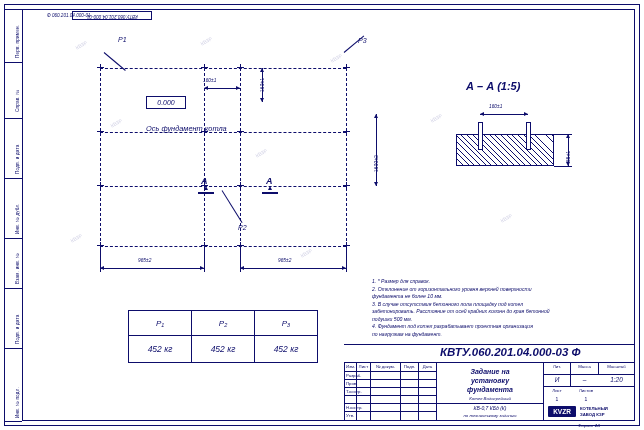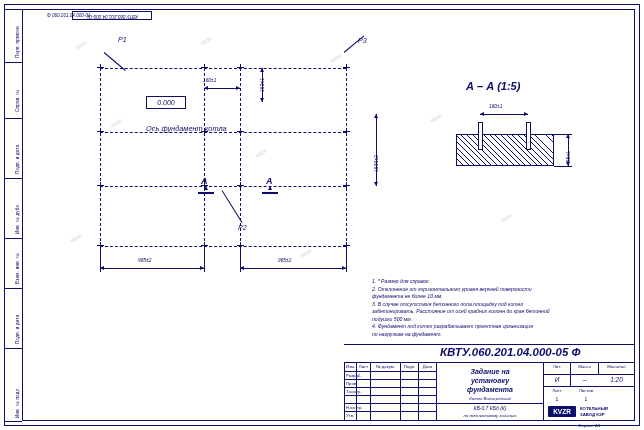--- a/index.html
+++ b/index.html
@@ -184,33 +184,43 @@
 
   <div class="thinv" style="left:568px;top:134px;height:32px;"></div>
   <div class="arrowU" style="left:566px;top:134px;"></div>
   <div class="arrowD" style="left:566px;top:162px;"></div>
   <div class="vtxt" style="left:566px;top:162px;transform:rotate(-90deg);font-size:4.8px;">55±1</div>
   <div class="thin" style="left:554px;top:134px;width:18px;"></div>
   <div class="thin" style="left:554px;top:166px;width:18px;"></div>
 
   <table class="tbl3" style="left:128px;top:310px;">
     <tbody>
+        <tr>
+      <td style="width:60px;height:22px;font-size:8px;">Р₁</td>
+      <td style="width:60px;height:22px;font-size:8px;">Р₂</td>
+      <td style="width:60px;height:22px;font-size:8px;">Р₃</td>
+    </tr>
+    <tr>
+      <td style="height:24px;font-size:8.5px;">452 кг</td>
+      <td style="height:24px;font-size:8.5px;">452 кг</td>
+      <td style="height:24px;font-size:8.5px;">452 кг</td>
+    </tr>
   </tbody>
     </table>
 
   <div class="note" style="left:372px;top:278px;">1. * Размер для справок.</div>
   <div class="note" style="left:372px;top:285.5px;">2. Отклонение от горизонтального уровня верхней поверхности</div>
   <div class="note" style="left:372px;top:293px;">фундамента не более 10 мм.</div>
   <div class="note" style="left:372px;top:300.5px;">3. В случае отсутствия бетонного пола площадку под котел</div>
   <div class="note" style="left:372px;top:308px;">забетонировать. Расстояние от осей крайних колонн до края бетонной</div>
   <div class="note" style="left:372px;top:315.5px;">подушки 500 мм.</div>
   <div class="note" style="left:372px;top:323px;">4. Фундамент под котел разрабатывает проектная организация</div>
   <div class="note" style="left:372px;top:330.5px;">по нагрузкам на фундамент.</div>
 
-  <div class="lbl" style="left:440px;top:346px;font-size:11.5px;font-weight:bold;">КВТУ.060.201.04.000-05  Ф</div>
+  <div class="lbl" style="left:440px;top:346px;font-size:11.5px;font-weight:bold;">КВТУ.060.201.04.000-03  Ф</div>
   <div class="tbl" style="left:344px;top:344px;width:291px;height:1.4px;"></div>
 
   <div class="titleblock" style="left:344px;top:362px;width:291px;height:59px;"></div>
 
   <div class="tbl" style="left:356px;top:362px;width:1px;height:59px;"></div>
   <div class="tbl" style="left:370px;top:362px;width:1px;height:59px;"></div>
   <div class="tbl" style="left:400px;top:362px;width:1px;height:59px;"></div>
   <div class="tbl" style="left:418px;top:362px;width:1px;height:59px;"></div>
   <div class="tbl" style="left:436px;top:362px;width:1.4px;height:59px;"></div>
   <div class="tbl" style="left:543px;top:362px;width:1.4px;height:59px;"></div>

